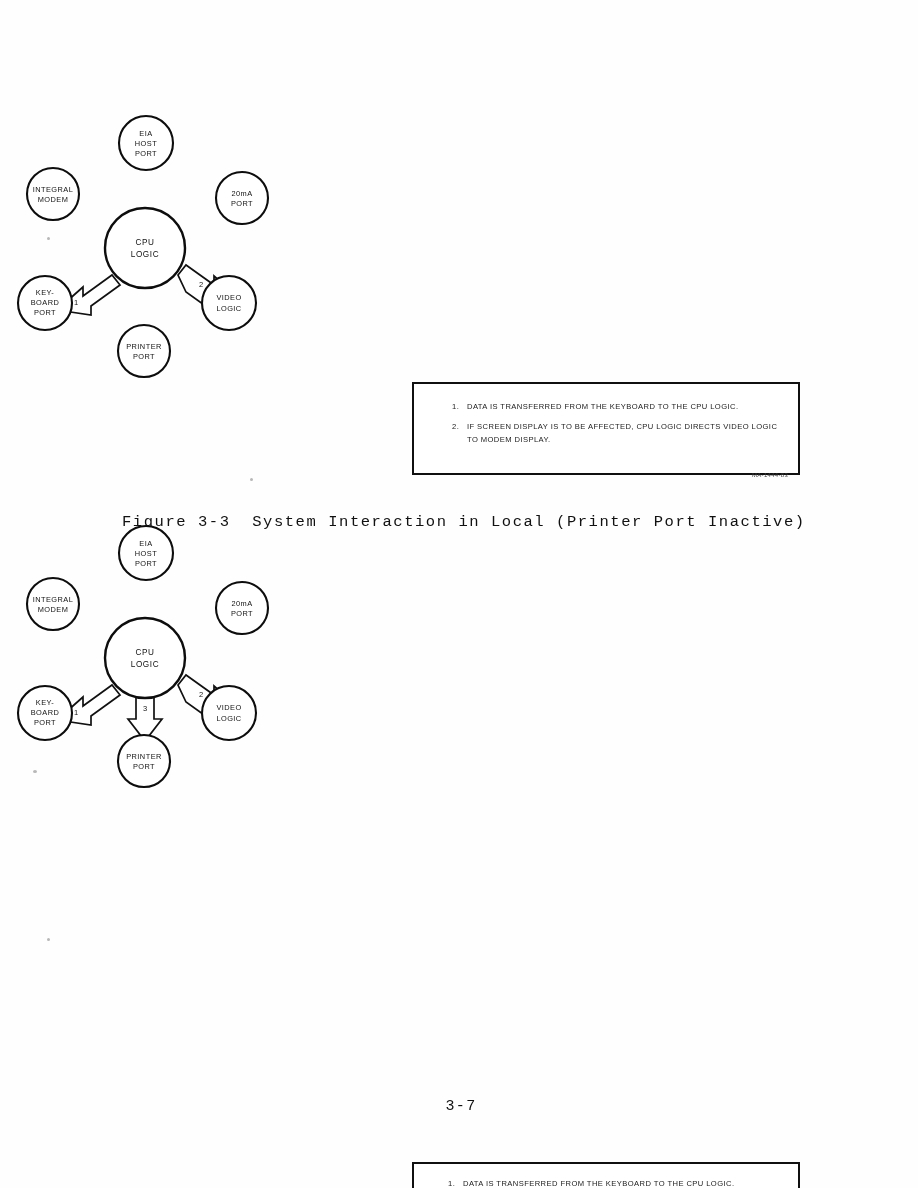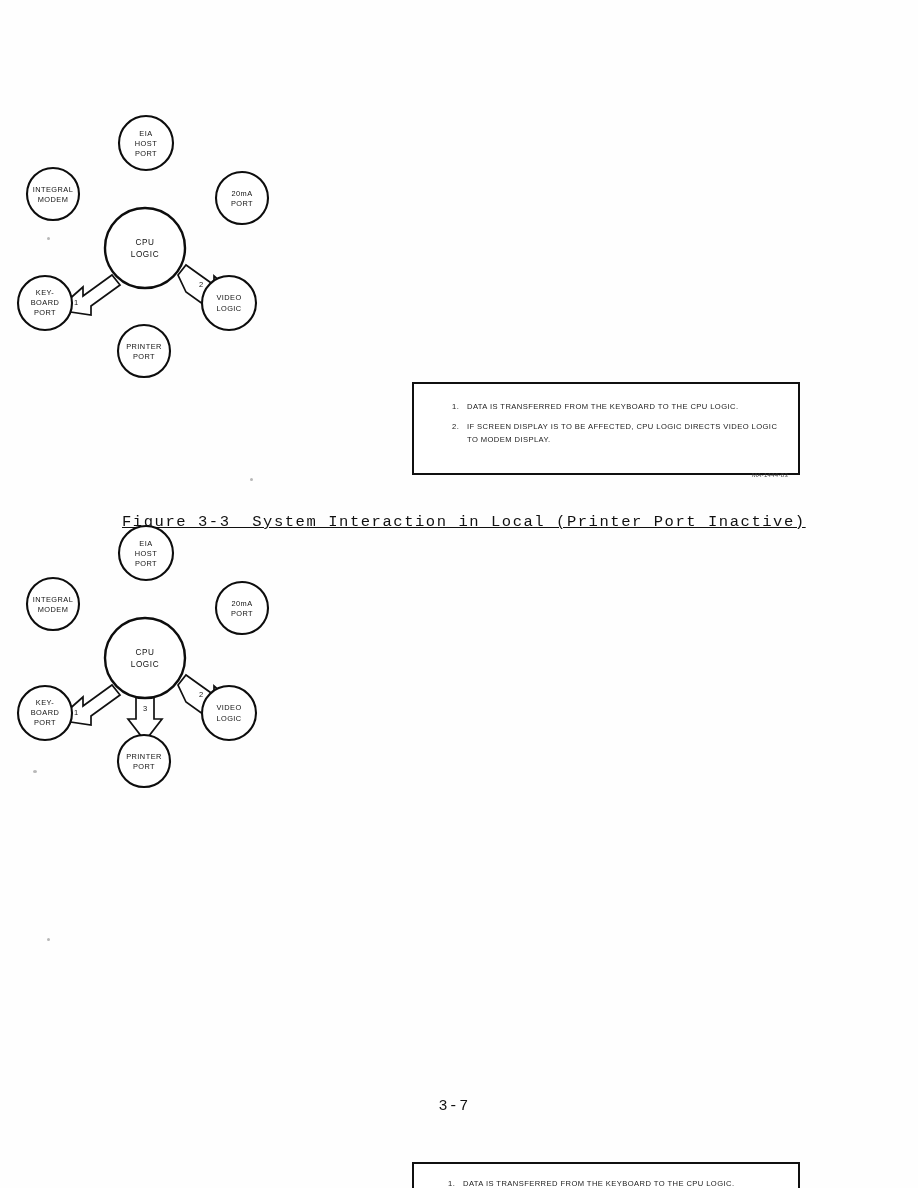--- a/index.html
+++ b/index.html
@@ -120,26 +120,26 @@
   
   .caption {
     position: absolute;
     font-family: "Liberation Mono", monospace;
     font-size: 15.5px;
     letter-spacing: 1.55px;
     color: #111111;
     white-space: pre;
     line-height: 1.42;
   }
-  #caption-1 { left: 122px; top: 416px; text-decoration: underline; }
+  #caption-1 { left: 122px; top: 416px; }
 
   
   #page-number {
     position: absolute;
-    left: 3px;
+    left: 10px;
     top: 1098px;
     width: 902px;
     text-align: center;
     font-family: "Liberation Mono", monospace;
     font-size: 15px;
     letter-spacing: 1.4px;
     color: #111111;
   }
 
   

